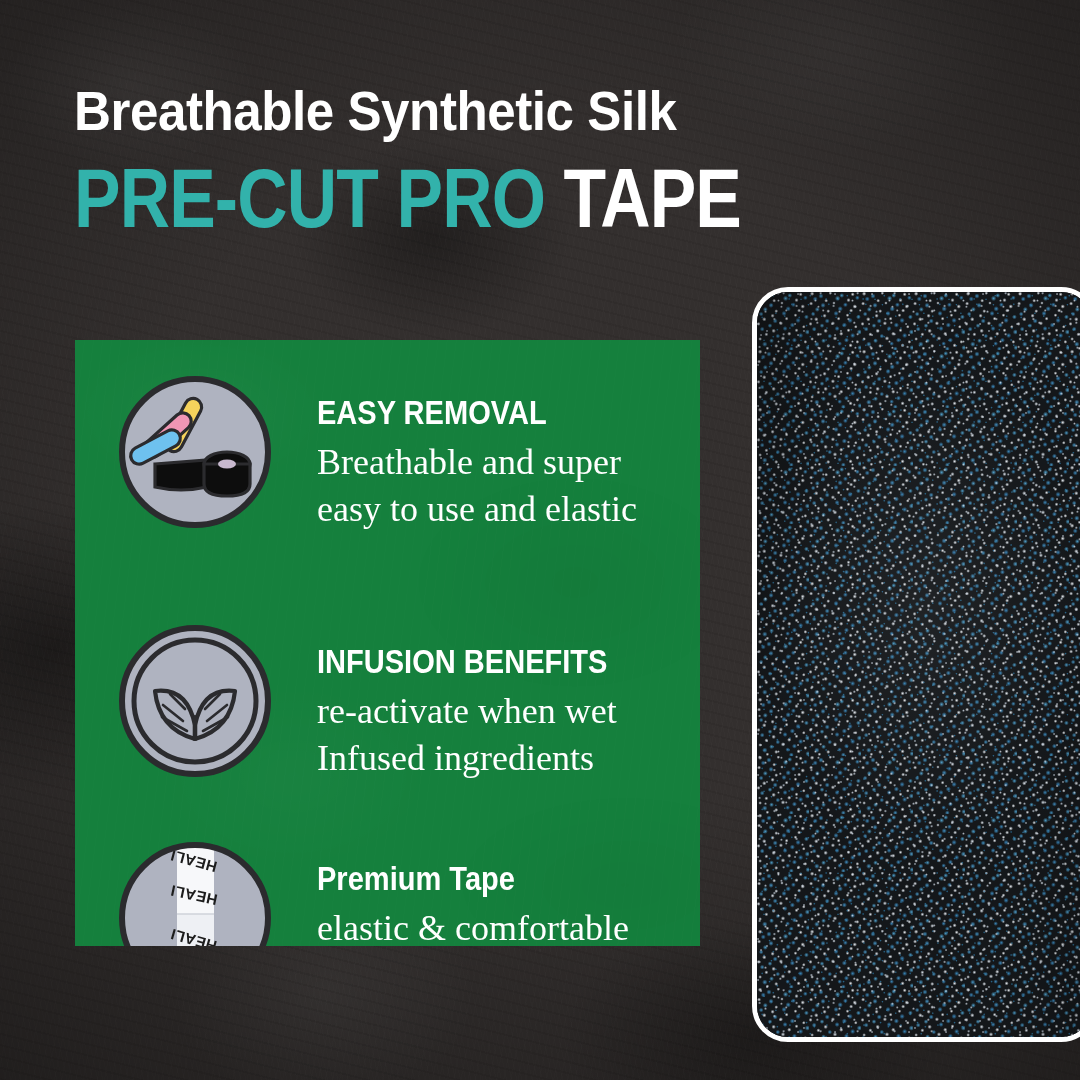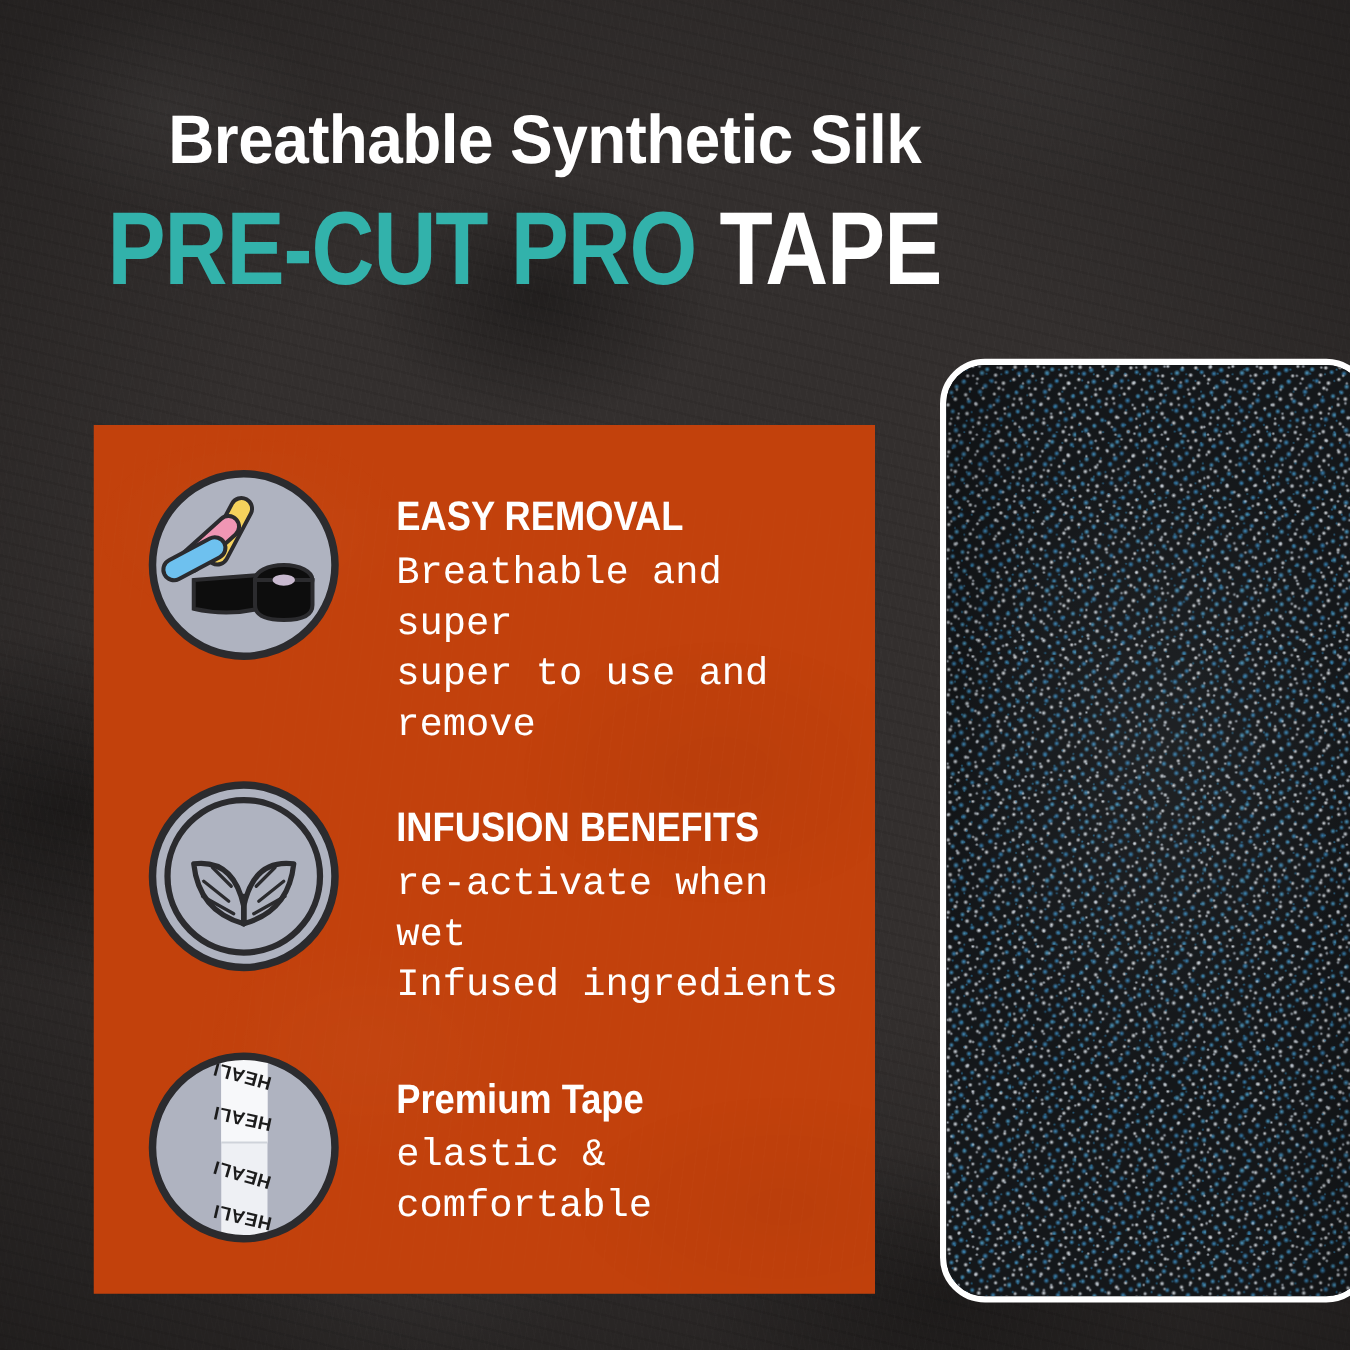--- a/index.html
+++ b/index.html
@@ -59,24 +59,23 @@
   }
   .bg-vig {
     position: absolute;
     inset: 0;
     background: radial-gradient(ellipse 90% 80% at 50% 45%, rgba(0,0,0,0) 40%, rgba(0,0,0,0.45) 100%);
   }
 
   
   .headline {
     position: absolute;
-    left: 86px;
+    left: 74px;
     top: 84px;
     width: 700px;
-    text-align: right;
   }
   .headline-l1 {
     font-family: "Liberation Sans Narrow", "Liberation Sans", sans-serif;
     font-weight: 700;
     font-size: 55px;
     line-height: 1.0;
     letter-spacing: -0.5px;
     color: #ffffff;
     transform: scaleX(0.93);
     transform-origin: left center;
@@ -95,22 +94,22 @@
   }
   .hl-accent { color: #32b2ab; }
   .hl-white  { color: #ffffff; }
 
   
   .panel {
     position: absolute;
     left: 75px;
     top: 340px;
     width: 625px;
-    height: 695px;
-    background-color: #c2410c;
+    height: 606px;
+    background-color: #15803d;
     overflow: hidden;
   }
   .panel-tex {
     position: absolute;
     inset: 0;
     opacity: 0.4;
     background-image:
       radial-gradient(ellipse 200px 120px at 20% 12%, rgba(255,255,255,0.07), rgba(0,0,0,0) 70%),
       radial-gradient(ellipse 240px 160px at 80% 40%, rgba(0,0,0,0.10), rgba(0,0,0,0) 72%),
       radial-gradient(ellipse 220px 150px at 35% 72%, rgba(255,255,255,0.05), rgba(0,0,0,0) 70%),
@@ -147,23 +146,23 @@
     font-weight: 700;
     font-size: 33px;
     line-height: 1.05;
     color: #ffffff;
     transform: scaleX(0.88);
     transform-origin: left center;
     white-space: nowrap;
     margin-bottom: 8px;
   }
   .feature-desc {
-    font-family: Liberation Mono, monospace;
+    font-family: Liberation Serif, serif;
     font-weight: 400;
-    font-size: 31px;
+    font-size: 36px;
     line-height: 1.32;
     color: #ffffff;
   }
 
   
   .product {
     position: absolute;
     left: 752px;
     top: 287px;
     width: 345px;
@@ -307,21 +306,21 @@
             <ellipse cx="112" cy="92" rx="23" ry="12" fill="#0d0d0d"></ellipse>
             <path d="M89 92 L89 112 Q89 124 112 124 Q135 124 135 112 L135 92 Z" fill="#0d0d0d"></path>
             <ellipse cx="112" cy="92" rx="9" ry="4.5" fill="#c8b9cf" stroke="none"></ellipse>
           </g>
         </svg>
       </div>
       <div class="feature-text">
         <div class="feature-title">EASY REMOVAL</div>
         <div class="feature-desc">
           <div>Breathable and super</div>
-          <div>super to use and remove</div>
+          <div>easy to use and elastic</div>
         </div>
       </div>
     </div>
 
     <div class="feature feature-2">
       <div class="icon-badge">
         <svg viewBox="0 0 160 160" xmlns="http://www.w3.org/2000/svg">
           <circle cx="80" cy="80" r="73" fill="#afb3c0" stroke="#2b2b2e" stroke-width="6"></circle>
           <circle cx="80" cy="80" r="61" fill="none" stroke="#2b2b2e" stroke-width="5"></circle>
           <g fill="none" stroke="#2b2b2e" stroke-width="4.2" stroke-linejoin="round" stroke-linecap="round">

